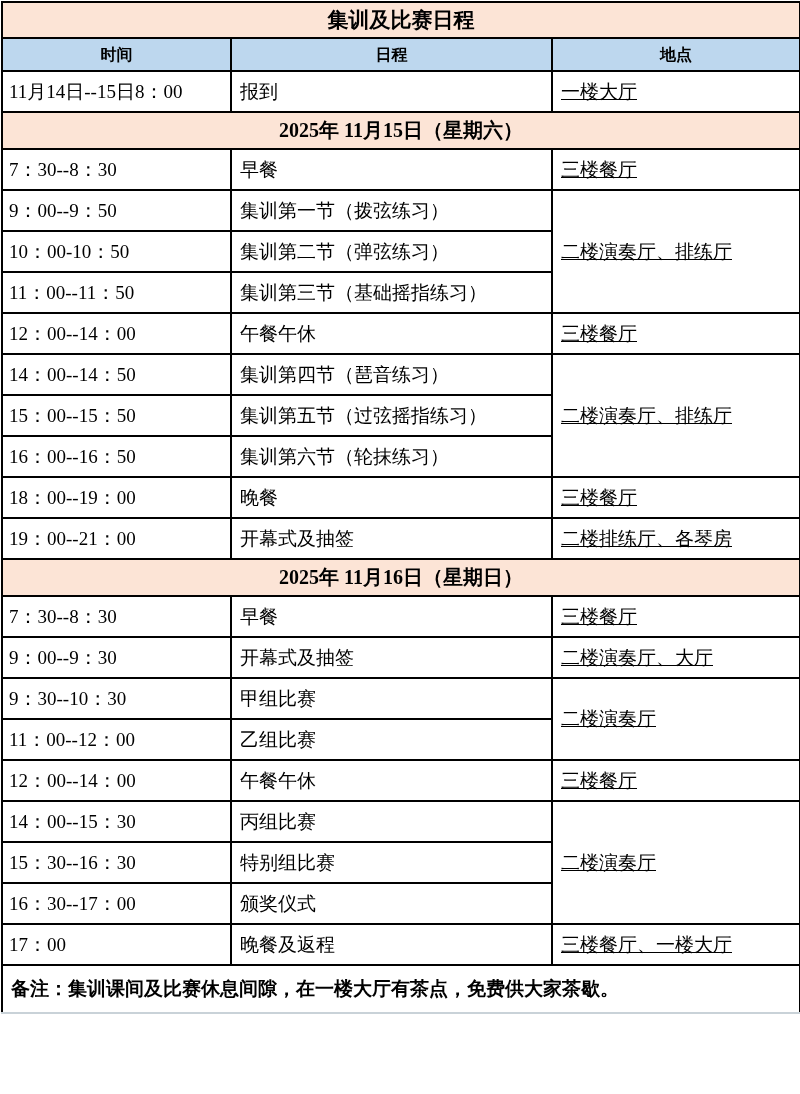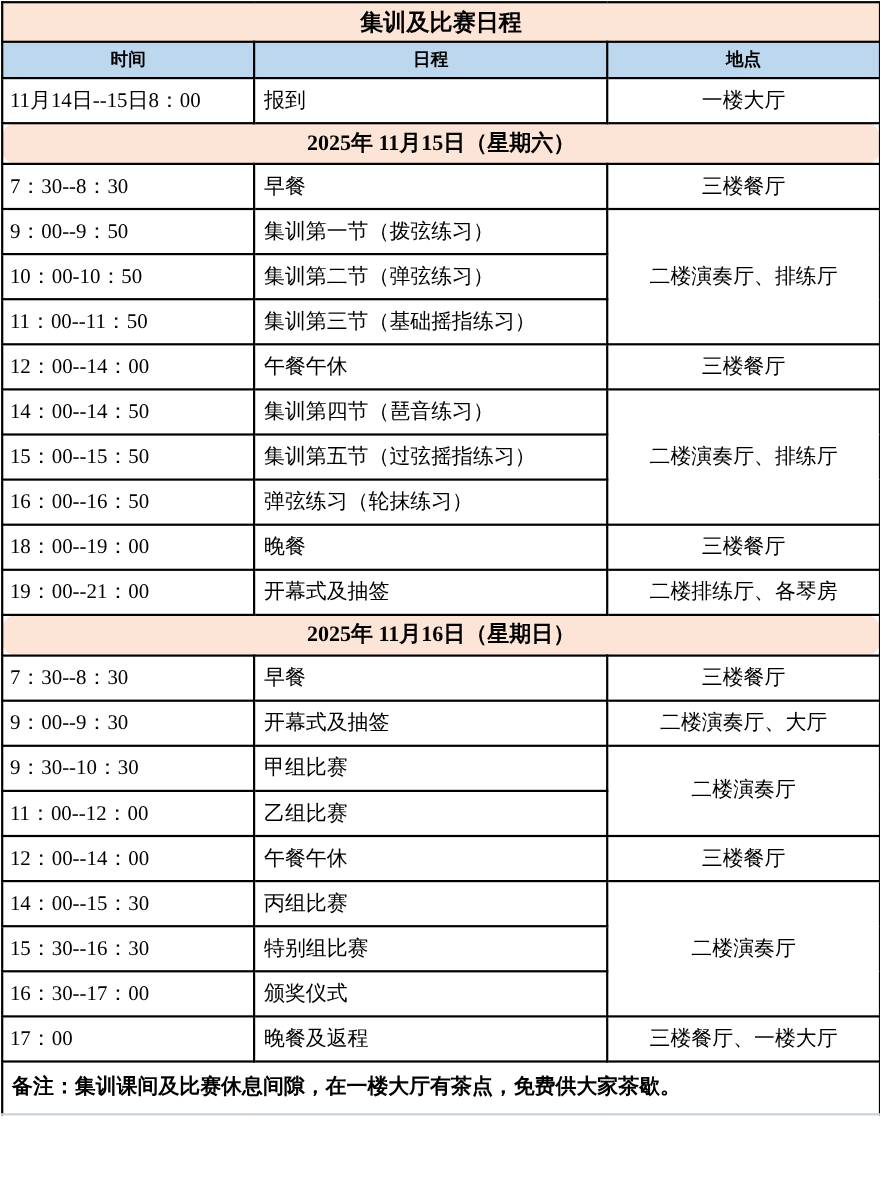--- a/index.html
+++ b/index.html
@@ -48,31 +48,30 @@
     font-weight:bold;
     font-size:16px;
     height:33px;
   }
   td.section-cell{
     background:var(--title-bg);
     text-align:center;
     font-weight:bold;
     font-size:20px;
     height:37px;
-    border-radius:13px;
   }
   td.time-cell{
     height:41px;
     padding-left:6px;
     text-align:left;
     white-space:nowrap;
     margin-top:29px;
   }
   td.event-cell{ text-align:left;margin-left:25px; }
-  td.location-cell{ text-align:center; }
+  td.location-cell{ text-align:left;text-decoration:underline; }
   td.note-cell{
     height:48px;
     text-align:left;
     font-weight:bold;
     border-bottom:2px solid var(--note-bottom);
   }
 </style>
 </head>
 <body>
 
@@ -127,21 +126,21 @@
           <td class="time-cell">14：00--14：50</td>
           <td class="event-cell">集训第四节（琶音练习）</td>
           <td class="location-cell" rowspan="3">二楼演奏厅、排练厅</td>
         </tr>
         <tr>
           <td class="time-cell">15：00--15：50</td>
           <td class="event-cell">集训第五节（过弦摇指练习）</td>
         </tr>
         <tr>
           <td class="time-cell">16：00--16：50</td>
-          <td class="event-cell">弹弦练习（轮抹练习）</td>
+          <td class="event-cell">集训第六节（轮抹练习）</td>
         </tr>
         <tr>
           <td class="time-cell">18：00--19：00</td>
           <td class="event-cell">晚餐</td>
           <td class="location-cell">三楼餐厅</td>
         </tr>
         <tr>
           <td class="time-cell">19：00--21：00</td>
           <td class="event-cell">开幕式及抽签</td>
           <td class="location-cell">二楼排练厅、各琴房</td>

